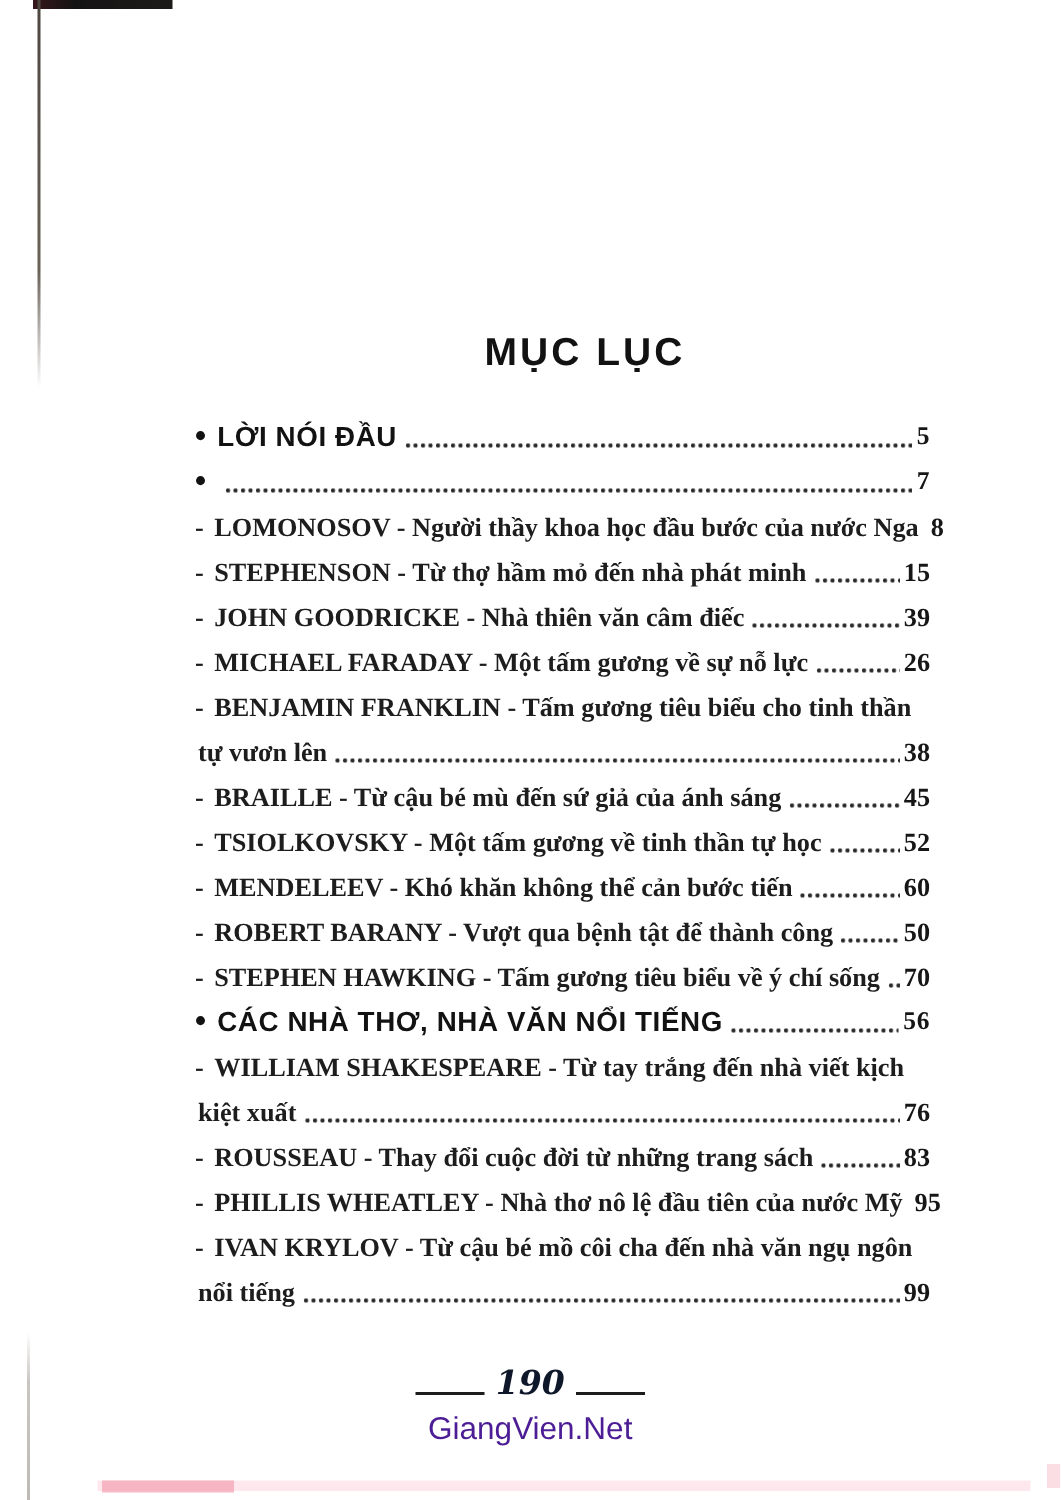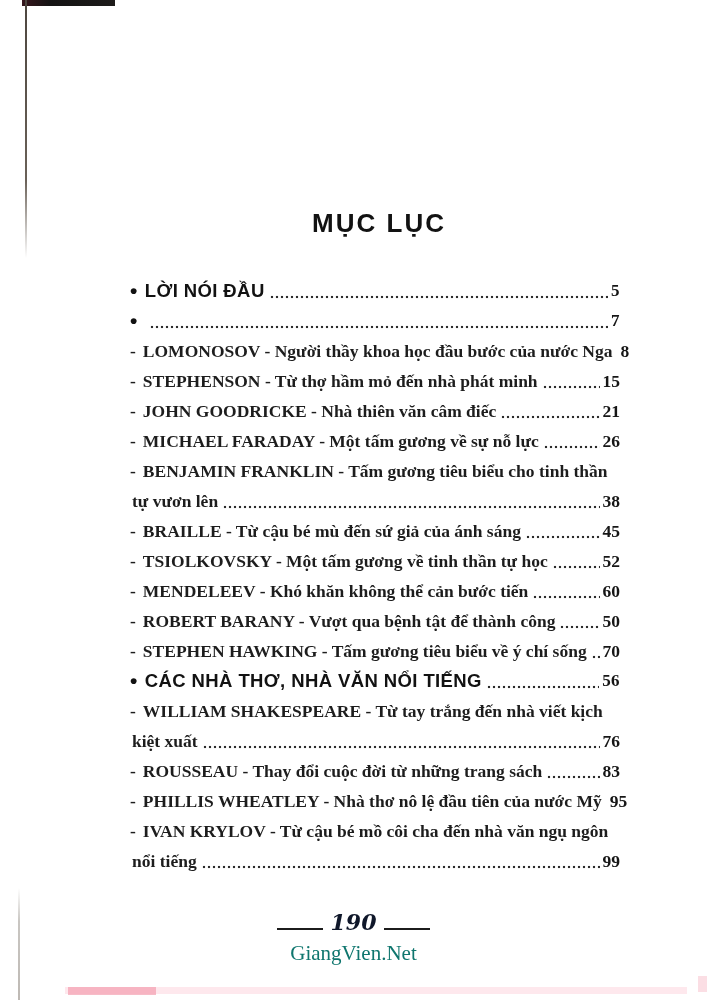--- a/index.html
+++ b/index.html
@@ -31,21 +31,21 @@
     position:absolute; left:68px; top:987px; width:88px; height:8px;
     background:rgba(243,152,170,0.65);
   }
   .artifact-pink-corner {
     position:absolute; right:0; top:976px; width:9px; height:16px;
     background:rgba(248,195,206,0.55);
   }
 
   
   .title {
-    position:absolute; left:130px; width:490px; top:204px; margin:4px;
+    position:absolute; left:130px; width:490px; top:204px; margin:15px;
     text-align:center;
     font-family:"Liberation Sans","DejaVu Sans",sans-serif;
     font-size:26px; font-weight:bold; letter-spacing:2px; color:#121212;
   }
 
   
   .toc { position:absolute; left:130px; width:490px; top:276px; }
   .row { display:flex; height:30px; line-height:30px; white-space:nowrap; }
   .row .txt { flex:0 0 auto; }
   .row.section {
@@ -118,21 +118,21 @@
       <div class="row item">
         <span class="prefix">-</span>
         <span class="txt">STEPHENSON - Từ thợ hầm mỏ đến nhà phát minh</span>
         <span class="dots"></span>
         <span class="pg">15</span>
       </div>
       <div class="row item">
         <span class="prefix">-</span>
         <span class="txt">JOHN GOODRICKE - Nhà thiên văn câm điếc</span>
         <span class="dots"></span>
-        <span class="pg">21</span>
+        <span class="pg">39</span>
       </div>
       <div class="row item">
         <span class="prefix">-</span>
         <span class="txt">MICHAEL FARADAY - Một tấm gương về sự nỗ lực</span>
         <span class="dots"></span>
         <span class="pg">26</span>
       </div>
       <div class="row item">
         <span class="prefix">-</span>
         <span class="txt">BENJAMIN FRANKLIN - Tấm gương tiêu biểu cho tinh thần</span>
@@ -209,15 +209,15 @@
         <span class="pg">99</span>
       </div>
     </div>
 
   <div class="footer">
     <span class="rule"></span>
     <span class="pgnum">190</span>
     <span class="rule"></span>
   </div>
 
-  <div class="watermark" style="color: #0f766e; font-family: Liberation Serif, serif;">GiangVien.Net</div>
+  <div class="watermark" style="color: #4c1d95;">GiangVien.Net</div>
 
 </div>
 
 </body></html>

